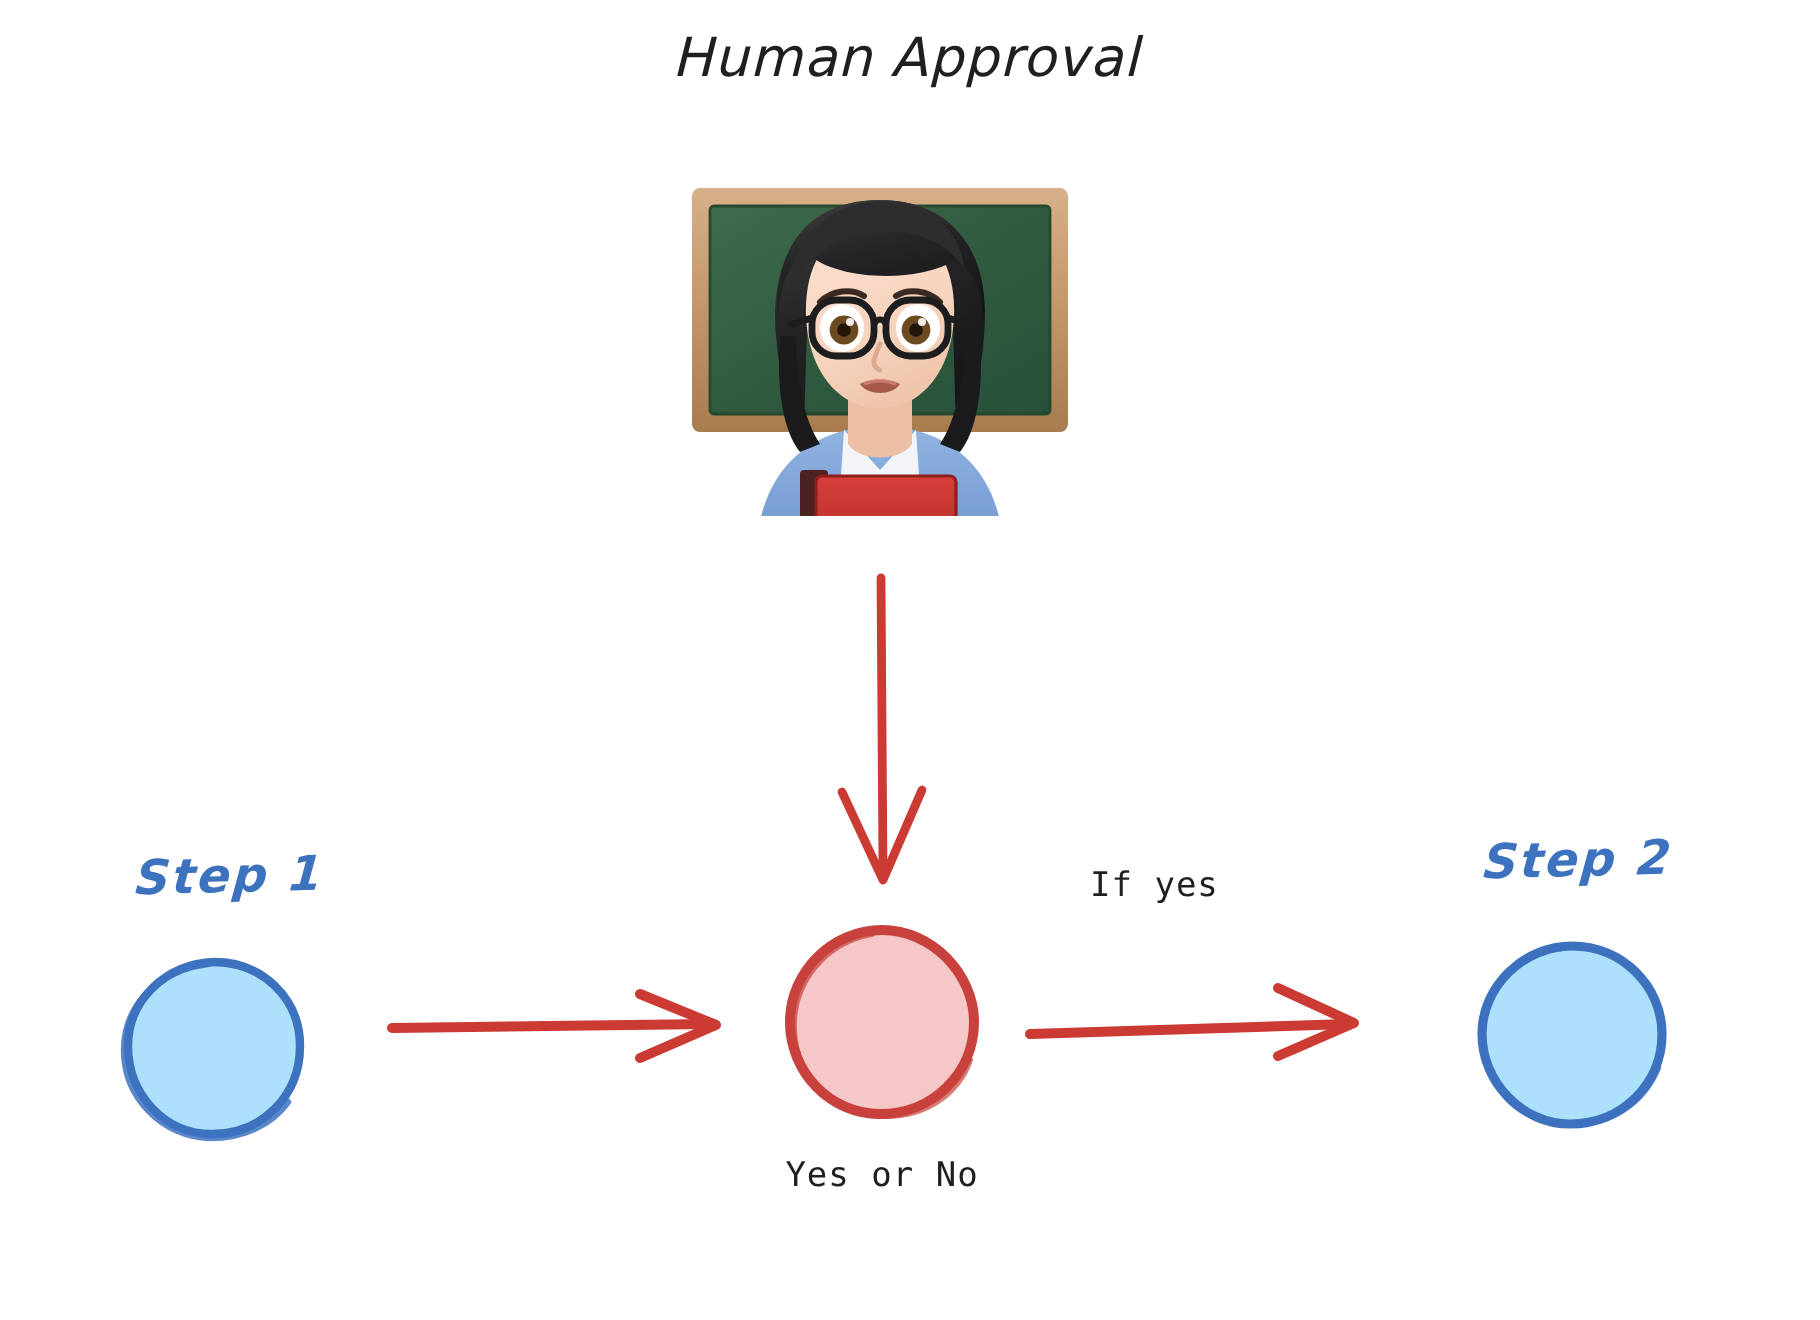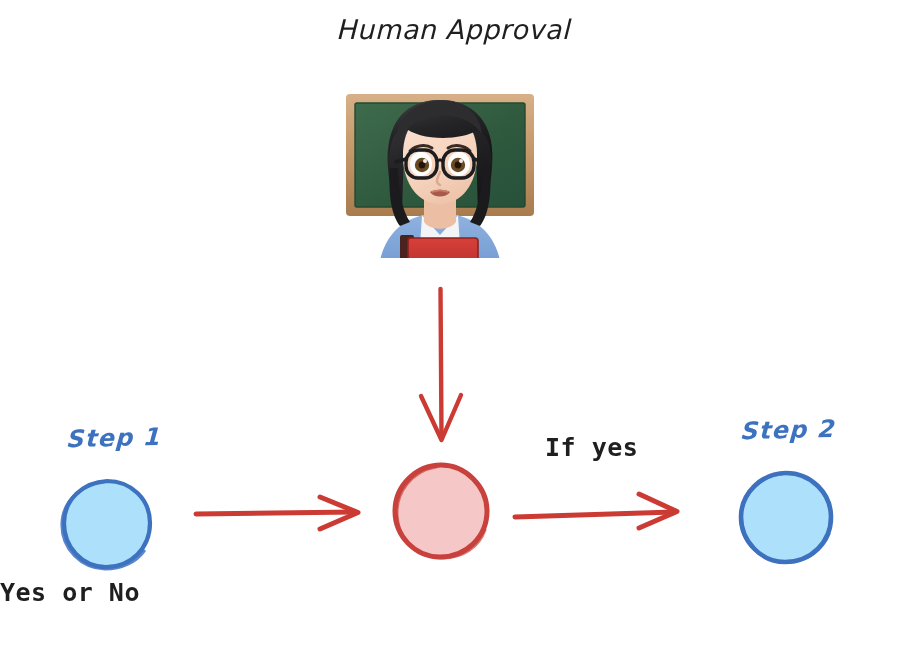--- a/index.html
+++ b/index.html
@@ -61,36 +61,36 @@
     top: 424px;
   }
 
   #step2-label {
     left: 742px;
     top: 416px;
   }
 
   .mono-label {
     font-family: "DejaVu Sans Mono", "Liberation Mono", monospace;
-    font-size: 25px;
-    font-weight: 700;
+    font-size: 17px;
+    font-weight: 400;
     letter-spacing: 0.5px;
     color: #1f1f1f;
   }
 
   #ifyes-label {
     left: 545px;
     top: 433px;
   }
 
   #yesno-label {
     left: 0;
     top: 578px;
     width: 882px;
-    text-align: left;
+    text-align: center;
   }
 
   
   #teacher-emoji {
     position: absolute;
     left: 338px;
     top: 72px;
     width: 204px;
     height: 186px;
     overflow: hidden;

